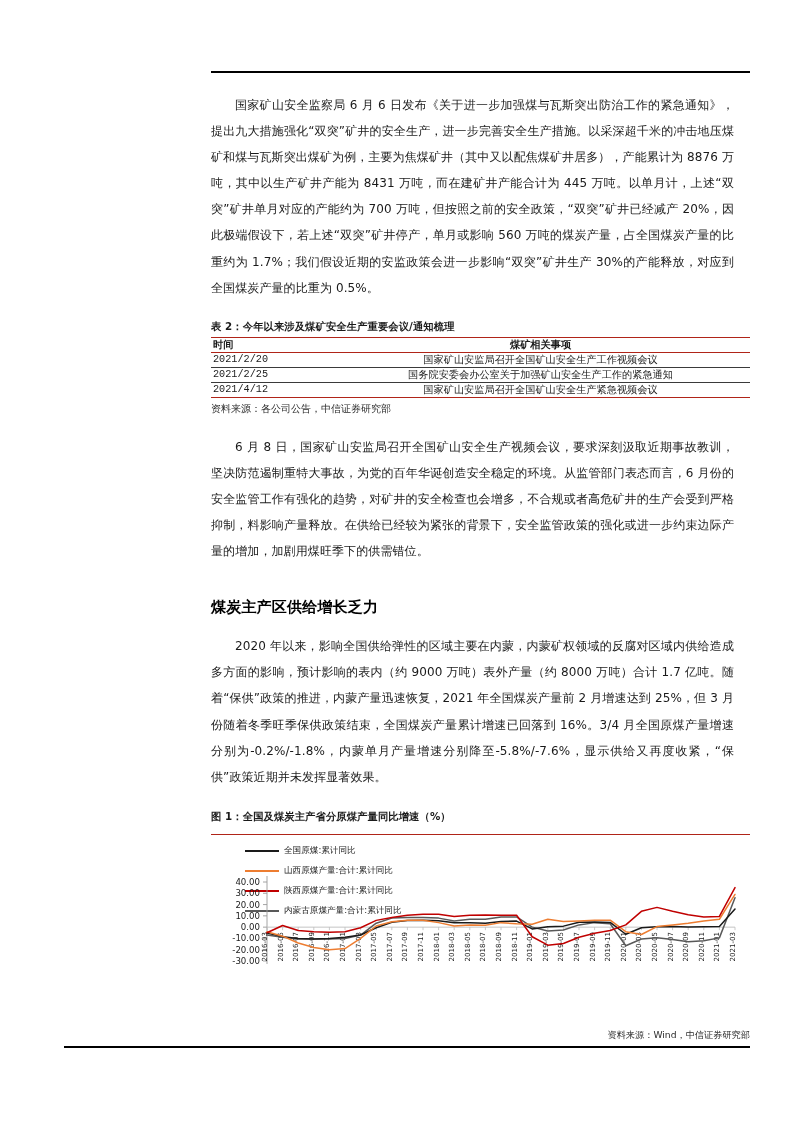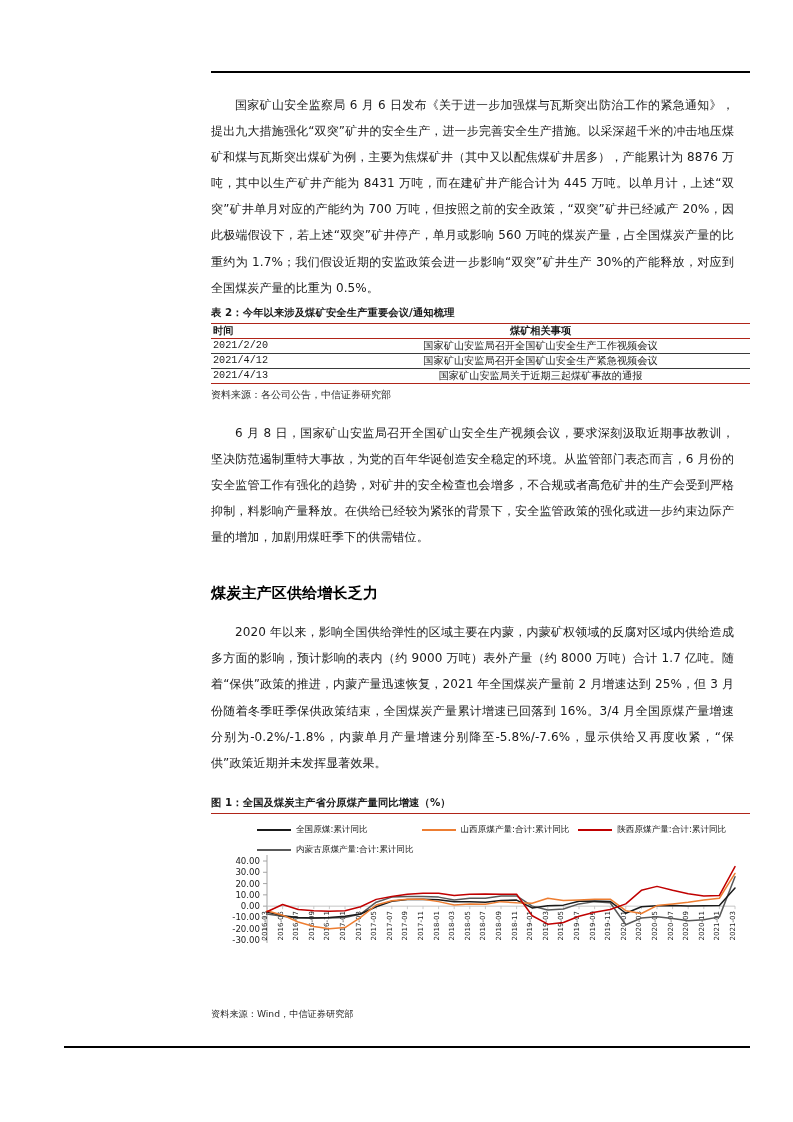--- a/index.html
+++ b/index.html
@@ -23,21 +23,21 @@
     line-height:26.1px;
     text-align:justify;
     text-justify:inter-ideograph;
     text-indent:2em;
     color:#1a1a1a;
     font-family:"DejaVu Sans","Liberation Sans",sans-serif;
     letter-spacing:0.1px;
   }
 
   
-  .tbl-wrap{margin-top:5px;}
+  .tbl-wrap{margin-top:19px;}
   .tbl-title{
     font-size:10.3px;color:#1a1a1a;font-weight:600;
     font-family:"DejaVu Sans","Liberation Sans",sans-serif;
     margin-bottom:3px;letter-spacing:0.1px;
   }
   table.meet{border-collapse:collapse;width:539px;table-layout:fixed;}
   table.meet th,table.meet td{
     font-size:10.2px;padding:0 2px;
     font-family:Liberation Mono, monospace;
     color:#1a1a1a;
@@ -57,32 +57,33 @@
     margin:34px 0 0 0;font-size:15px;font-weight:700;color:#000;
     font-family:"DejaVu Sans","Liberation Sans",sans-serif;
     letter-spacing:0.2px;
   }
 
   
   .fig-wrap{margin-top:20px;}
   .fig-title{
     font-size:10.3px;color:#1a1a1a;font-weight:600;
     font-family:"DejaVu Sans","Liberation Sans",sans-serif;
-    padding-bottom:3px;border-bottom:1.4px solid #b02418;
+    padding-bottom:10px;border-bottom:1.4px solid #b02418;
     letter-spacing:0.1px;
   }
   .fig-body{position:relative;width:539px;height:190px;}
   .fig-src{
     font-size:9.2px;color:#2b2b2b;margin-top:4px;
     font-family:"DejaVu Sans","Liberation Sans",sans-serif;
-  }
-
-  
-  .legend{position:absolute;left:46px;top:10px;width:470px;
-          display:grid;grid-template-columns:1fr 1fr 1fr;
+    text-align:right;
+  }
+
+  
+  .legend{position:absolute;left:34px;top:10px;width:470px;
+          display:grid;grid-template-columns:1fr;
           row-gap:3px;column-gap:8px;gap:8px;}
   .lg{display:flex;align-items:center;gap:5px;}
   .lg .swatch{width:34px;height:2.4px;display:inline-block;flex:0 0 auto;}
   .lg .lbl{font-size:8.6px;color:#1a1a1a;white-space:nowrap;
            font-family:"DejaVu Sans","Liberation Sans",sans-serif;}
 
   svg.plot{position:absolute;left:0;top:0;}
   .ytick{font-size:8.6px;fill:#1a1a1a;font-family:"DejaVu Sans","Liberation Sans",sans-serif;}
   .xtick{font-size:7px;fill:#1a1a1a;font-family:"DejaVu Sans","Liberation Sans",sans-serif;}
 </style>
@@ -106,26 +107,26 @@
             <th class="c-time">时间</th>
             <th class="c-item">煤矿相关事项</th>
           </tr>
         </thead>
         <tbody>
           <tr>
             <td class="c-time">2021/2/20</td>
             <td class="c-item">国家矿山安监局召开全国矿山安全生产工作视频会议</td>
           </tr>
           <tr>
+            <td class="c-time">2021/2/25</td>
+            <td class="c-item">国务院安委会办公室关于加强矿山安全生产工作的紧急通知</td>
+          </tr>
+          <tr>
             <td class="c-time">2021/4/12</td>
             <td class="c-item">国家矿山安监局召开全国矿山安全生产紧急视频会议</td>
-          </tr>
-          <tr>
-            <td class="c-time">2021/4/13</td>
-            <td class="c-item">国家矿山安监局关于近期三起煤矿事故的通报</td>
           </tr>
         </tbody>
       </table>
       <div class="src">资料来源：各公司公告，中信证券研究部</div>
     </div>
 
     <p class="para" style="margin-top:18px;">6 月 8 日，国家矿山安监局召开全国矿山安全生产视频会议，要求深刻汲取近期事故教训，坚决防范遏制重特大事故，为党的百年华诞创造安全稳定的环境。从监管部门表态而言，6 月份的安全监管工作有强化的趋势，对矿井的安全检查也会增多，不合规或者高危矿井的生产会受到严格抑制，料影响产量释放。在供给已经较为紧张的背景下，安全监管政策的强化或进一步约束边际产量的增加，加剧用煤旺季下的供需错位。</p>
 
     <h2 class="sec">煤炭主产区供给增长乏力</h2>
 

